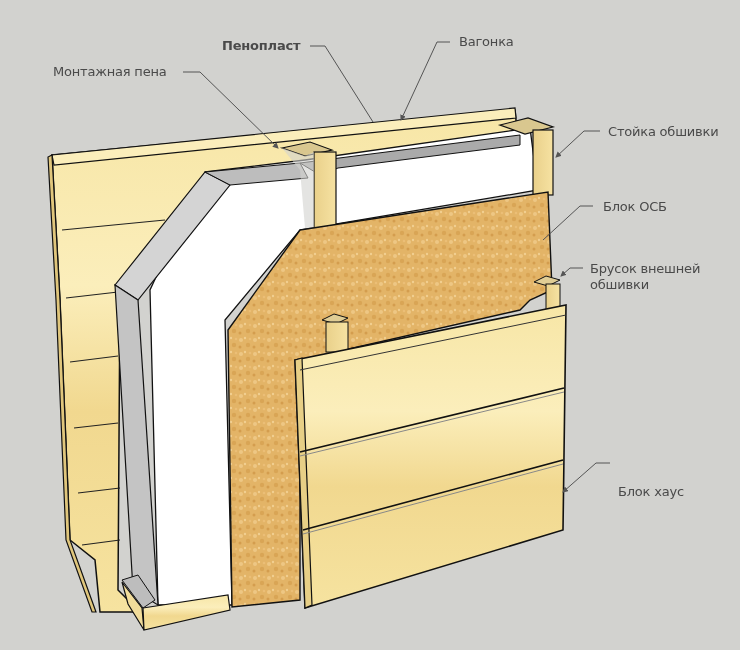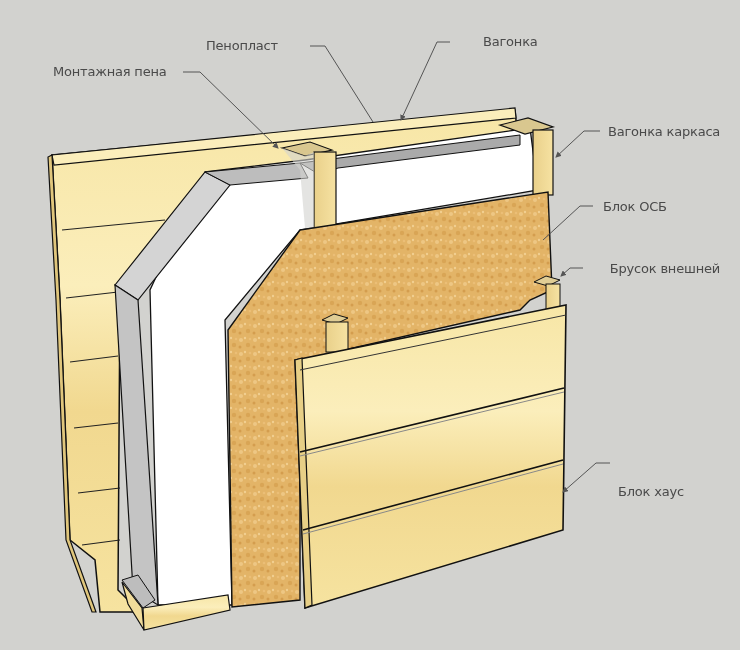--- a/index.html
+++ b/index.html
@@ -1,19 +1,19 @@
 <!DOCTYPE html>
 <html><head>
 <meta charset="utf-8">
 <style>
   html, body { margin: 0; padding: 0; }
   body { width: 740px; height: 650px; background: #d2d2cf; overflow: hidden; position: relative; font-family: "Liberation Sans", sans-serif; }
   #stage { position: absolute; left: 0; top: 0; width: 740px; height: 650px; }
   .label { position: absolute; font-family: "DejaVu Sans", sans-serif; font-size: 13px; color: #4a4a4a; white-space: nowrap; letter-spacing: -0.2px; line-height: 16px; }
-  .label.center { text-align: right; }
+  .label.center { text-align: left; }
 </style>
 </head>
 <body>
 
 <svg id="stage" viewBox="0 0 740 650" xmlns="http://www.w3.org/2000/svg">
   <defs>
     <linearGradient id="woodGrad" x1="0" y1="0" x2="0" y2="1">
       <stop offset="0" stop-color="#f7e6a6"></stop>
       <stop offset="0.35" stop-color="#fbeebb"></stop>
       <stop offset="0.6" stop-color="#f1d88f"></stop>
@@ -100,20 +100,21 @@
     <polyline points="310,46 325,46 373,122"></polyline>
     <polyline points="450,42 437,42 401,120" marker-end="url(#arrow)"></polyline>
     <polyline points="600,131 584,131 556,157" marker-end="url(#arrow)"></polyline>
     <polyline points="593,206 580,206 543,240"></polyline>
     <polyline points="583,268 570,268 561,276" marker-end="url(#arrow)"></polyline>
     <polyline points="610,463 596,463 563,492" marker-end="url(#arrow)"></polyline>
   </g>
 </svg>
 
 <div class="label" style="left:53px; top:64px;">Монтажная пена</div>
-<div class="label" style="left:206px; top:38px;">Пенопласт</div>
-<div class="label" style="left:459px; top:34px;margin-left:24px;">Вагонка</div>
-<div class="label" style="left:608px; top:124px;">Вагонка каркаса</div>
+<div class="label" style="left:222px; top:38px;font-weight:bold;">Пенопласт</div>
+<div class="label" style="left:459px; top:34px;">Вагонка</div>
+<div class="label" style="left:608px; top:124px;">Стойка обшивки</div>
 <div class="label" style="left:603px; top:199px;">Блок ОСБ</div>
 <div class="label center" style="left:590px; top:261px; width:130px;">
   <div>Брусок внешней</div>
+  <div>обшивки</div>
 </div>
 <div class="label" style="left:618px; top:484px;">Блок хаус</div>
 
 </body></html>

